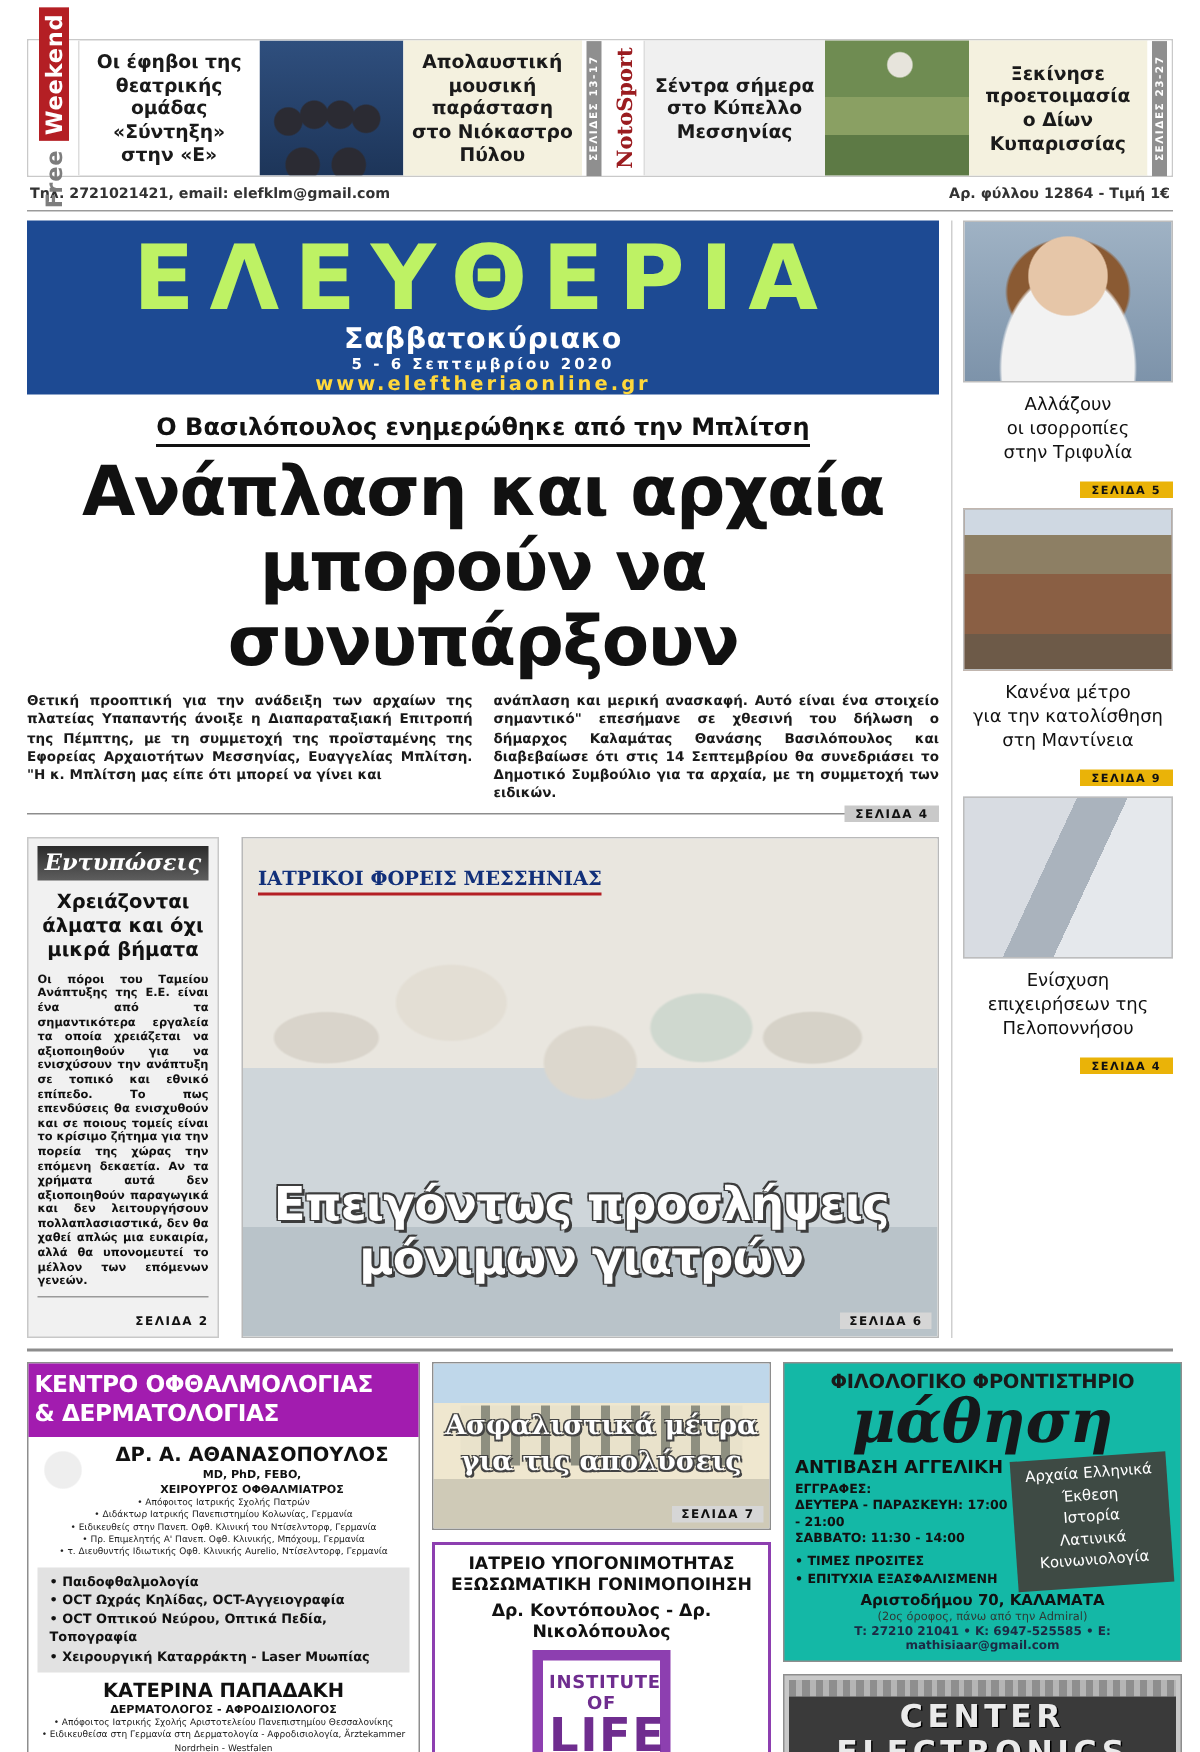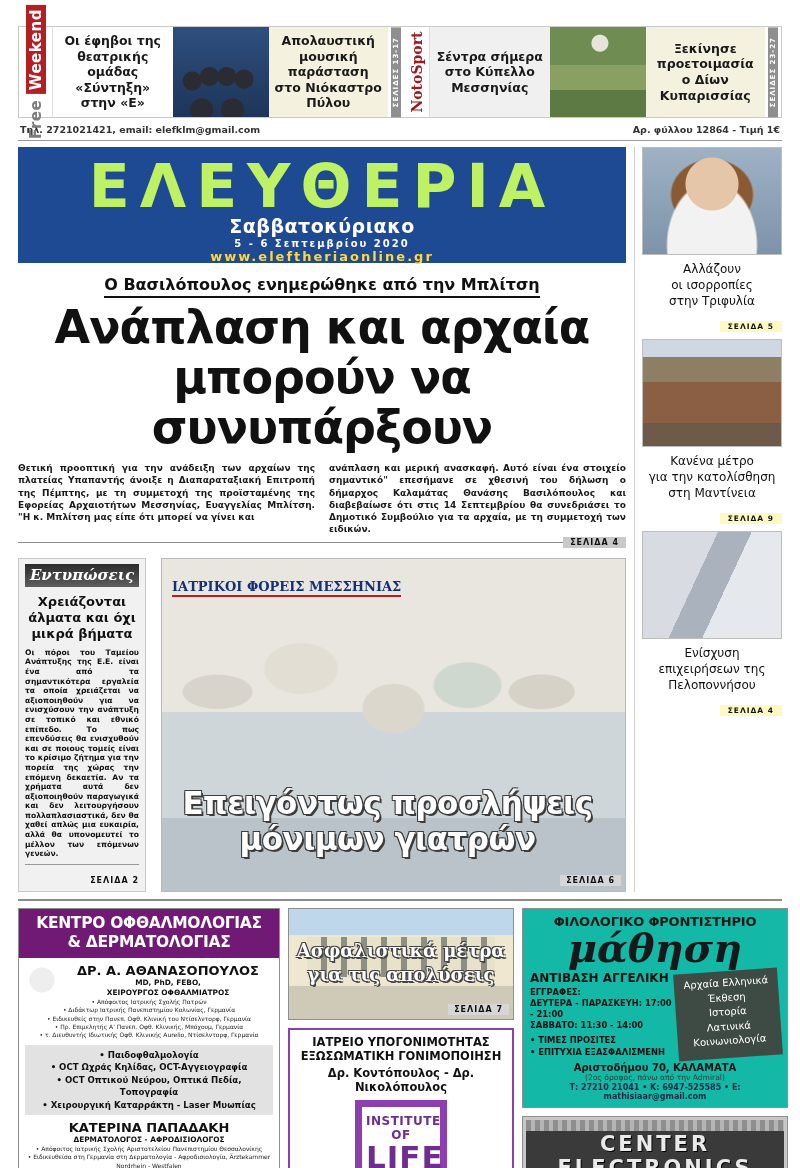--- a/index.html
+++ b/index.html
@@ -173,21 +173,21 @@
   }
 
   
   .teaser { margin-bottom:6px; }
   .teaser .tph { height:108px; border:1px solid #bdbdbd; }
   .teaser .tx {
     text-align:center; font-size:12px; line-height:16px; padding:6px 2px 2px; color:#111;
   }
   .teaser .tg { text-align:right; margin-top:3px; }
   .teaser .tg i {
-    font-style:normal; display:inline-block; background:#fef9c3;
+    font-style:normal; display:inline-block; background:#eab308;
     font-size:7.5px; font-weight:bold; letter-spacing:1px; padding:1px 8px; color:#111;
   }
   .ph-woman { background:
       radial-gradient(circle at 50% 34%, #e6c6a8 0 26px, transparent 27px),
       radial-gradient(ellipse at 50% 92%, #f2f2f2 0 44px, transparent 46px),
       radial-gradient(ellipse at 50% 44%, #8a5a33 0 40px, transparent 42px),
       linear-gradient(180deg,#9fb2c4,#7d93aa); }
   .ph-landslide { background:
       linear-gradient(180deg,#cfd8e2 0 16%, #8d7f64 16% 40%, #8a5f44 40% 78%, #6d5a48 78% 100%),
       #8a5f44; }
@@ -198,30 +198,30 @@
   
   .ads { display:flex; gap:8px; margin-top:7px; border-top:2px solid #8d8d8d; padding-top:7px; }
   .ad-col-l { width:262px; flex:none; }
   .ad-col-m { width:226px; flex:none; }
   .ad-col-r { width:266px; flex:none; }
 
   .ad { border:1px solid #8e8e8e; background:#fff; }
 
   
   .eye-hd {
-    background:#701a75; color:#fff; text-align:center; font-weight:bold;
+    background:#a21caf; color:#fff; font-weight:bold;
     font-size:15.5px; line-height:19px; padding:5px 4px 6px; letter-spacing:-.3px;
   }
   .eye-body { padding:5px 6px 6px; }
   .eye-dr { text-align:center; font-weight:bold; font-size:13px; }
   .eye-sm { text-align:center; font-weight:bold; font-size:7.4px; line-height:10px; }
   .eye-tiny { text-align:center; font-size:6px; line-height:8.4px; color:#222; }
   .eye-list {
     background:#e2e2e2; margin:5px 0; padding:4px 8px;
-    font-size:8.6px; line-height:12.4px; font-weight:bold; color:#111;text-align:center;
+    font-size:8.6px; line-height:12.4px; font-weight:bold; color:#111;
   }
   .watermark-leaf {
     float:left; width:34px; height:34px; margin:0 4px 0 0;
     background:radial-gradient(circle at 50% 50%, #eee 0 12px, #fff 13px);
     border-radius:50%;
   }
 
   
   .ins { position:relative; height:112px; overflow:hidden; border:1px solid #8e8e8e; }
   .ph-building {

